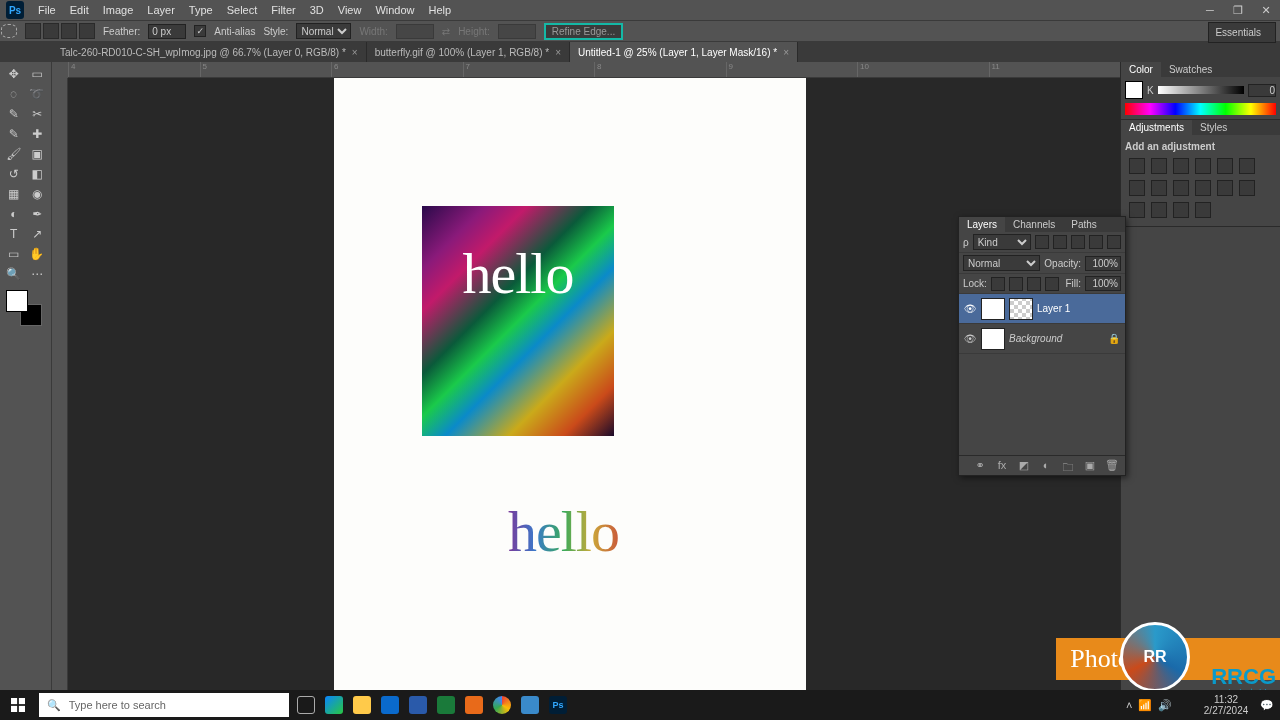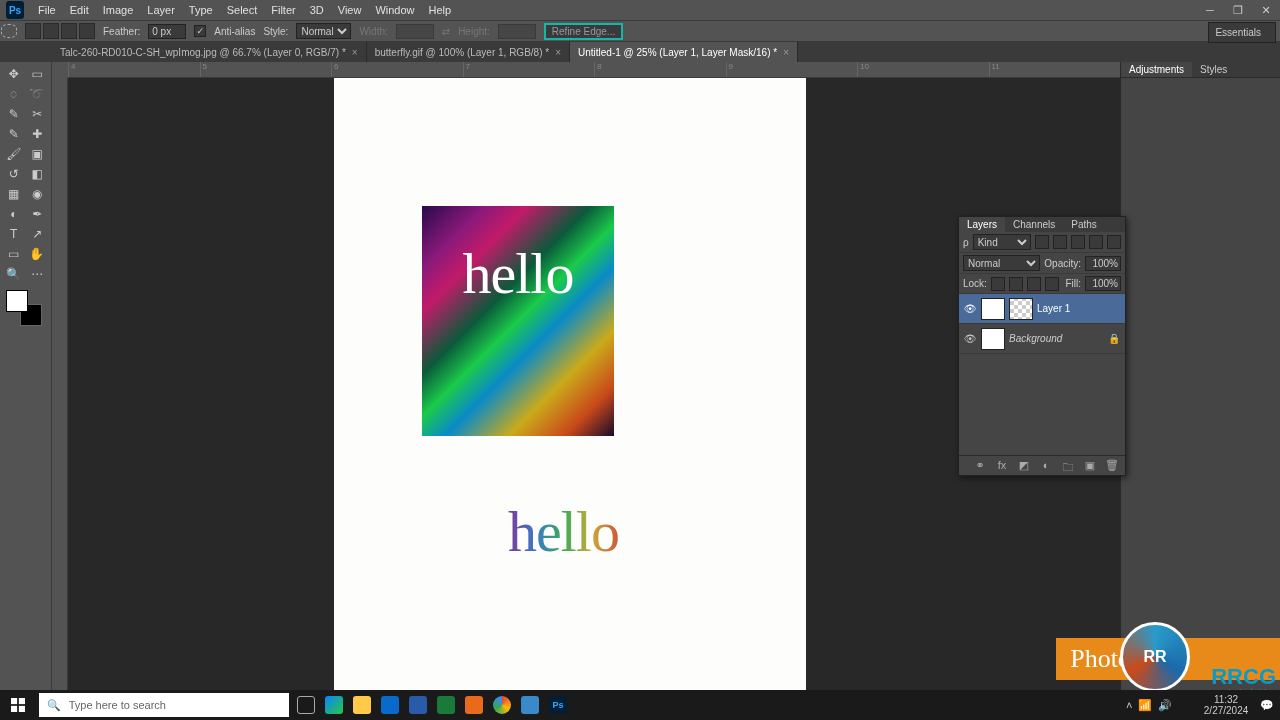--- a/index.html
+++ b/index.html
@@ -152,21 +152,21 @@
   <input type="text" disabled="" style="opacity: 0.5;">
   <span style="color:#777">⇄</span>
   <span style="color:#777">Height:</span>
   <input type="text" disabled="" style="opacity: 0.5;">
   <button class="btn">Refine Edge...</button>
 </div>
 <button class="workspace-switch">Essentials</button>
 
 <div class="doctabs">
   <div class="tab">
-      <span>Talc-260-RD010-C-SH_wpImog.jpg @ 66.7% (Layer 0, RGB/7) *</span>
+      <span>Talc-260-RD010-C-SH_wpImog.jpg @ 66.7% (Layer 0, RGB/8) *</span>
       <span class="x">×</span>
     </div>
   <div class="tab">
       <span>butterfly.gif @ 100% (Layer 1, RGB/8) *</span>
       <span class="x">×</span>
     </div>
   <div class="tab active">
       <span>Untitled-1 @ 25% (Layer 1, Layer Mask/16) *</span>
       <span class="x">×</span>
     </div>
@@ -242,23 +242,59 @@
       <div class="butterfly-img">
         <div class="txt">hello</div>
       </div>
       <div class="hello2">hello</div>
     </div>
   </div>
 
   <div class="rightcol">
     <div class="panel">
       <div class="tabs">
+          <span class="act">Color</span>
+          <span>Swatches</span>
+        </div>
+      <div class="body">
+        <div class="kslider">
+          <div style="width:18px;height:18px;background:#fff;border:1px solid #000"></div>
+          <span>K</span>
+          <div class="track"></div>
+          <input type="text" style="width: 28px; background: rgb(58, 58, 58); border: 1px solid rgb(34, 34, 34); color: rgb(204, 204, 204); font-size: 10px; text-align: right;" value="0">
+        </div>
+        <div class="spectrum"></div>
+      </div>
+    </div>
+    <div class="panel">
+      <div class="tabs">
           <span class="act">Adjustments</span>
           <span>Styles</span>
         </div>
+      <div class="body">
+        <div style="font-weight:bold;padding:2px 0">Add an adjustment</div>
+        <div class="adj-icons">
+          <div></div>
+            <div></div>
+            <div></div>
+            <div></div>
+            <div></div>
+          <div></div>
+            <div></div>
+            <div></div>
+            <div></div>
+            <div></div>
+          <div></div>
+            <div></div>
+            <div></div>
+            <div></div>
+            <div></div>
+            <div></div>
+        </div>
+      </div>
     </div>
   </div>
 </div>
 
 <div class="layers-panel">
   <div class="tabs">
     <span class="act">Layers</span>
     <span>Channels</span>
     <span>Paths</span>
   </div>

